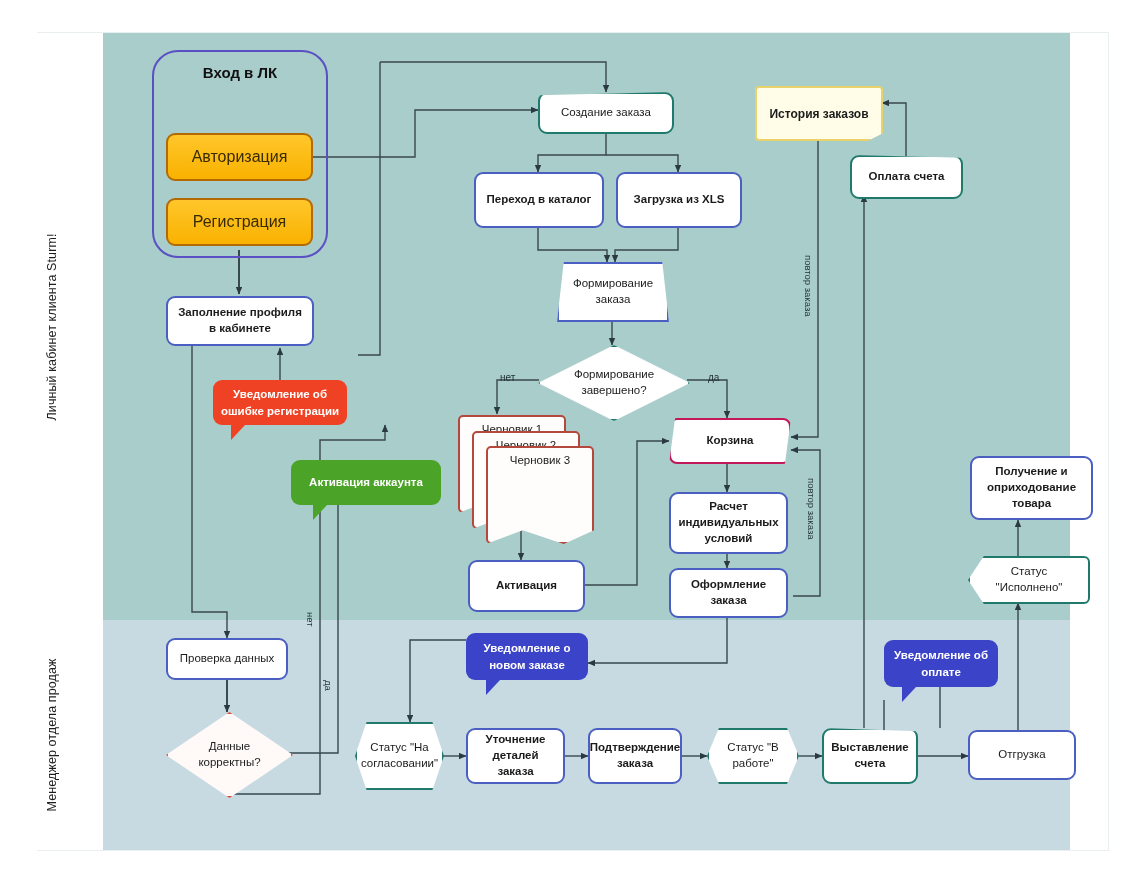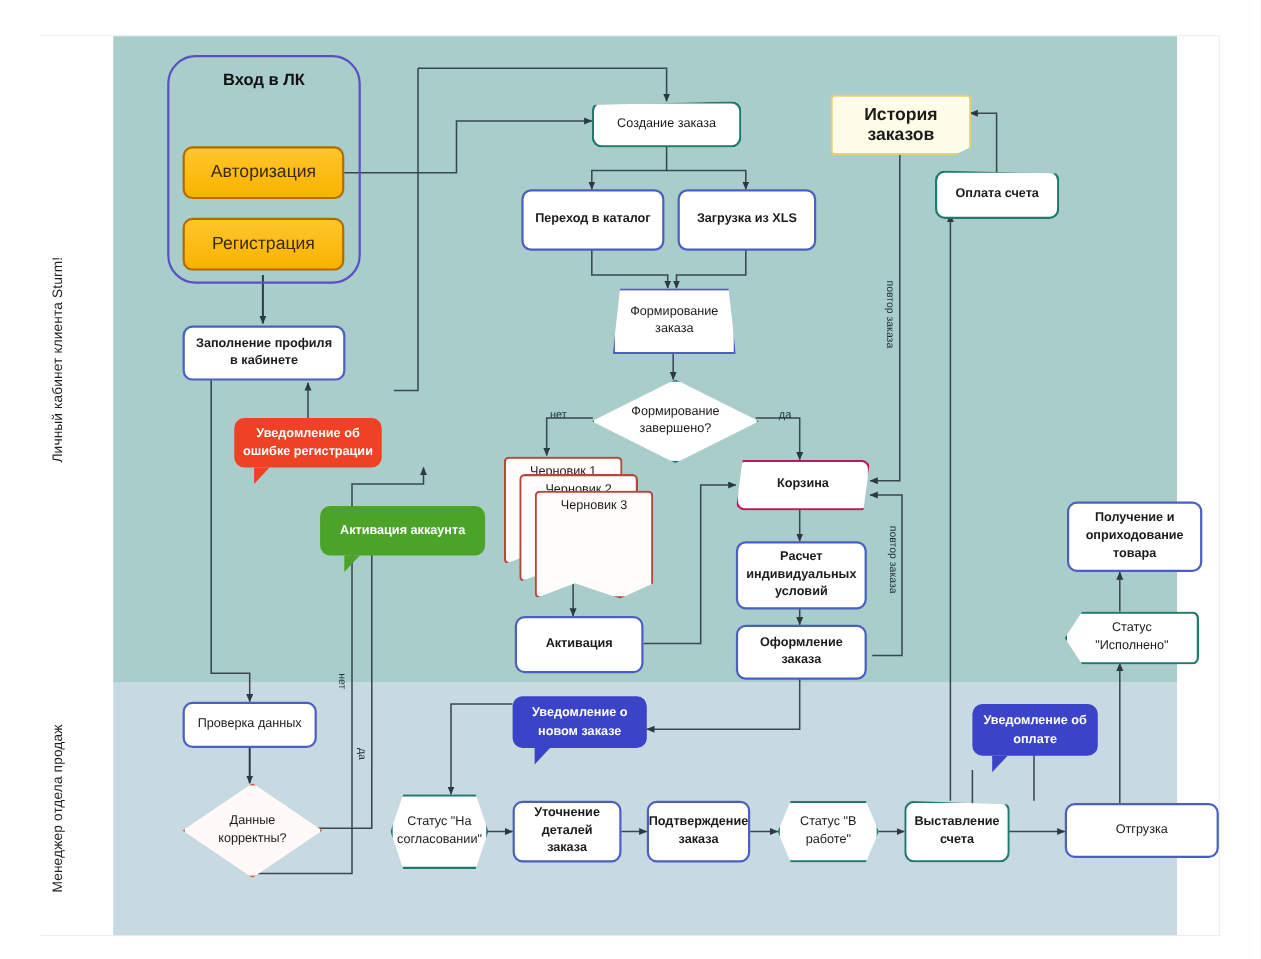--- a/index.html
+++ b/index.html
@@ -66,21 +66,21 @@
           color:#fff;font-weight:bold;font-size:11.5px;line-height:1.4;padding:4px 7px;}
   .bubble .tail{position:absolute;width:0;height:0;border-style:solid;}
   .b-red{background:#ef4123;}
   .b-green{background:#4ba428;}
   .b-blue{background:#3b43c8;}
 
   
   .doc{position:absolute;box-sizing:border-box;background:#fffde7;
        border:2px solid #e8d36a;border-radius:4px;
        display:flex;align-items:center;justify-content:center;text-align:center;
-       font-size:16px;font-weight:bold;color:#1b1b1b;}
+       font-size:12px;font-weight:bold;color:#1b1b1b;}
 
   
   .draft{position:absolute;box-sizing:border-box;background:#fffdfc;
          border:2px solid #b5483c;border-radius:5px;
          font-size:11.5px;color:#1b1b1b;text-align:center;padding-top:6px;}
 
   
   svg.links{position:absolute;left:0;top:0;width:1146px;height:872px;overflow:visible;
             pointer-events:none;}
   .lk{fill:none;stroke:#39474f;stroke-width:1.4;}
@@ -257,21 +257,21 @@
   <div class="node rect b" style="left:669px;top:568px;width:119px;height:50px;">
     <span>Оформление заказа</span>
   </div>
 
   <div class="node rect b" style="left:970px;top:456px;width:123px;height:64px;">
     <span>Получение и оприходование товара</span>
   </div>
   <div class="node hexL" style="left:968px;top:556px;width:122px;height:48px;">
     <span>Статус "Исполнено"</span>
   </div>
-  <div class="node rect" style="left:968px;top:730px;width:140px;height:50px;">
+  <div class="node rect" style="left:968px;top:730px;width:108px;height:50px;">
     <span>Отгрузка</span>
   </div>
 
   <div class="node rect" style="left:166px;top:638px;width:122px;height:42px;">
     <span>Проверка данных</span>
   </div>
 
   <div class="diamond d-red b" style="left:166px;top:712px;width:123px;height:82px;
               clip-path:polygon(50% 0,100% 50%,50% 100%,0 50%);">
     <span style="display:block;width:88px;">Данные корректны?</span>

